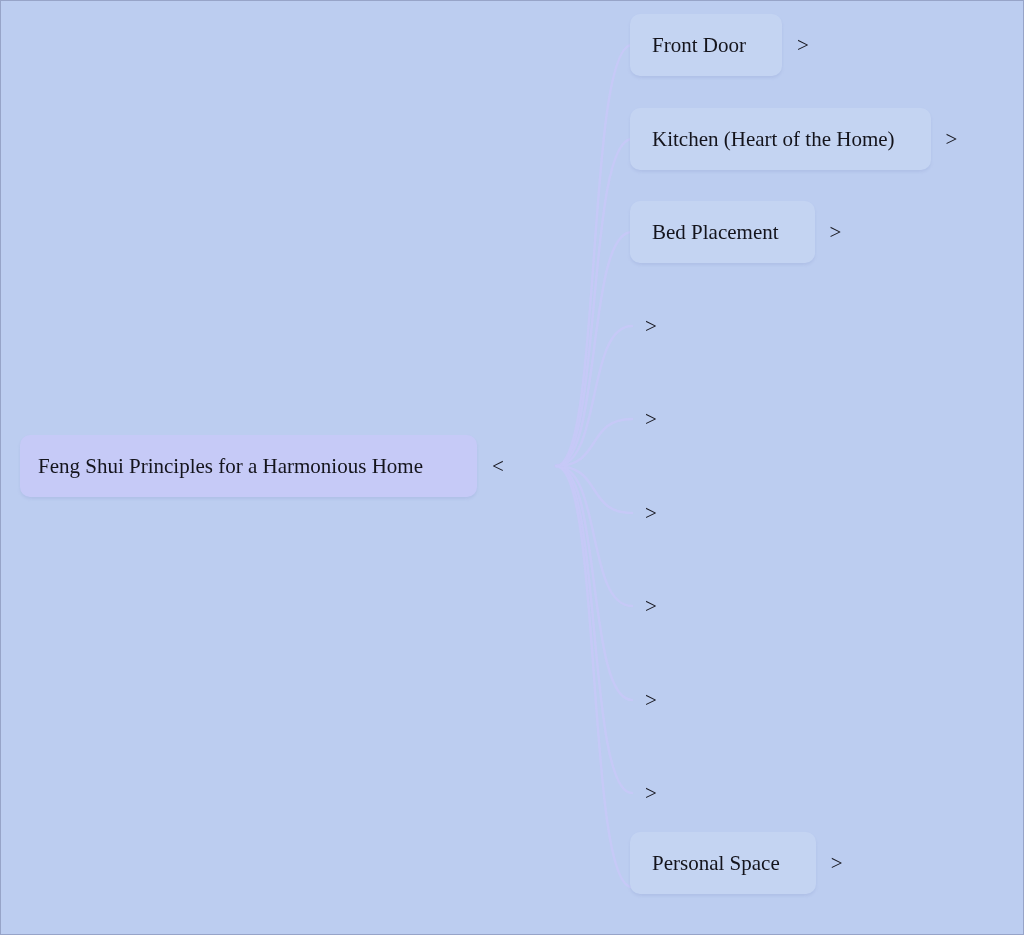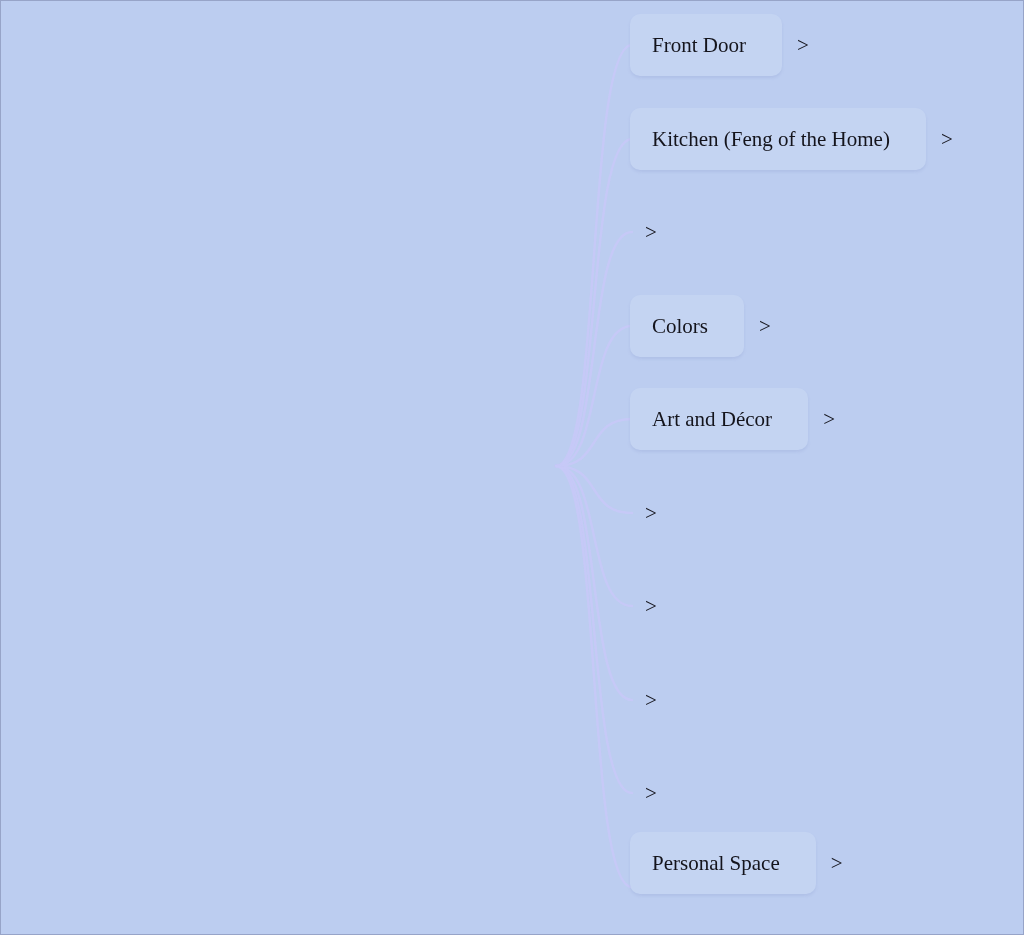--- a/index.html
+++ b/index.html
@@ -42,50 +42,53 @@
       <path d="M 556 466 C 602 466, 586 232, 632 232"></path>
       <path d="M 556 466 C 602 466, 586 326, 632 326"></path>
       <path d="M 556 466 C 602 466, 586 419, 632 419"></path>
       <path d="M 556 466 C 602 466, 586 513, 632 513"></path>
       <path d="M 556 466 C 602 466, 586 606, 632 606"></path>
       <path d="M 556 466 C 602 466, 586 700, 632 700"></path>
       <path d="M 556 466 C 602 466, 586 793, 632 793"></path>
       <path d="M 556 466 C 602 466, 586 887, 632 887"></path>
     </svg>
 
+  <div class="row root-row">
+    <div class="node root">
+      <span>Feng Shui Principles for a Harmonious Home</span>
+    </div>
+    <span class="arrow">&lt;</span>
+  </div>
 
   <div class="row child-row" style="top:14px">
     <div class="node child">
       <span>Front Door</span>
     </div>
     <span class="arrow">&gt;</span>
   </div>
 
   <div class="row child-row" style="top:108px">
     <div class="node child">
-      <span>Kitchen (Feng of the Home)</span>
+      <span>Kitchen (Heart of the Home)</span>
     </div>
     <span class="arrow">&gt;</span>
   </div>
 
   <div class="row child-row" style="top:201px">
+    <div class="node child">
+      <span>Bed Placement</span>
+    </div>
     <span class="arrow">&gt;</span>
   </div>
 
   <div class="row child-row" style="top:295px">
-    <div class="node child">
-      <span>Colors</span>
-    </div>
     <span class="arrow">&gt;</span>
   </div>
 
   <div class="row child-row" style="top:388px">
-    <div class="node child">
-      <span>Art and Décor</span>
-    </div>
     <span class="arrow">&gt;</span>
   </div>
 
   <div class="row child-row" style="top:482px">
     <span class="arrow">&gt;</span>
   </div>
 
   <div class="row child-row" style="top:575px">
     <span class="arrow">&gt;</span>
   </div>

